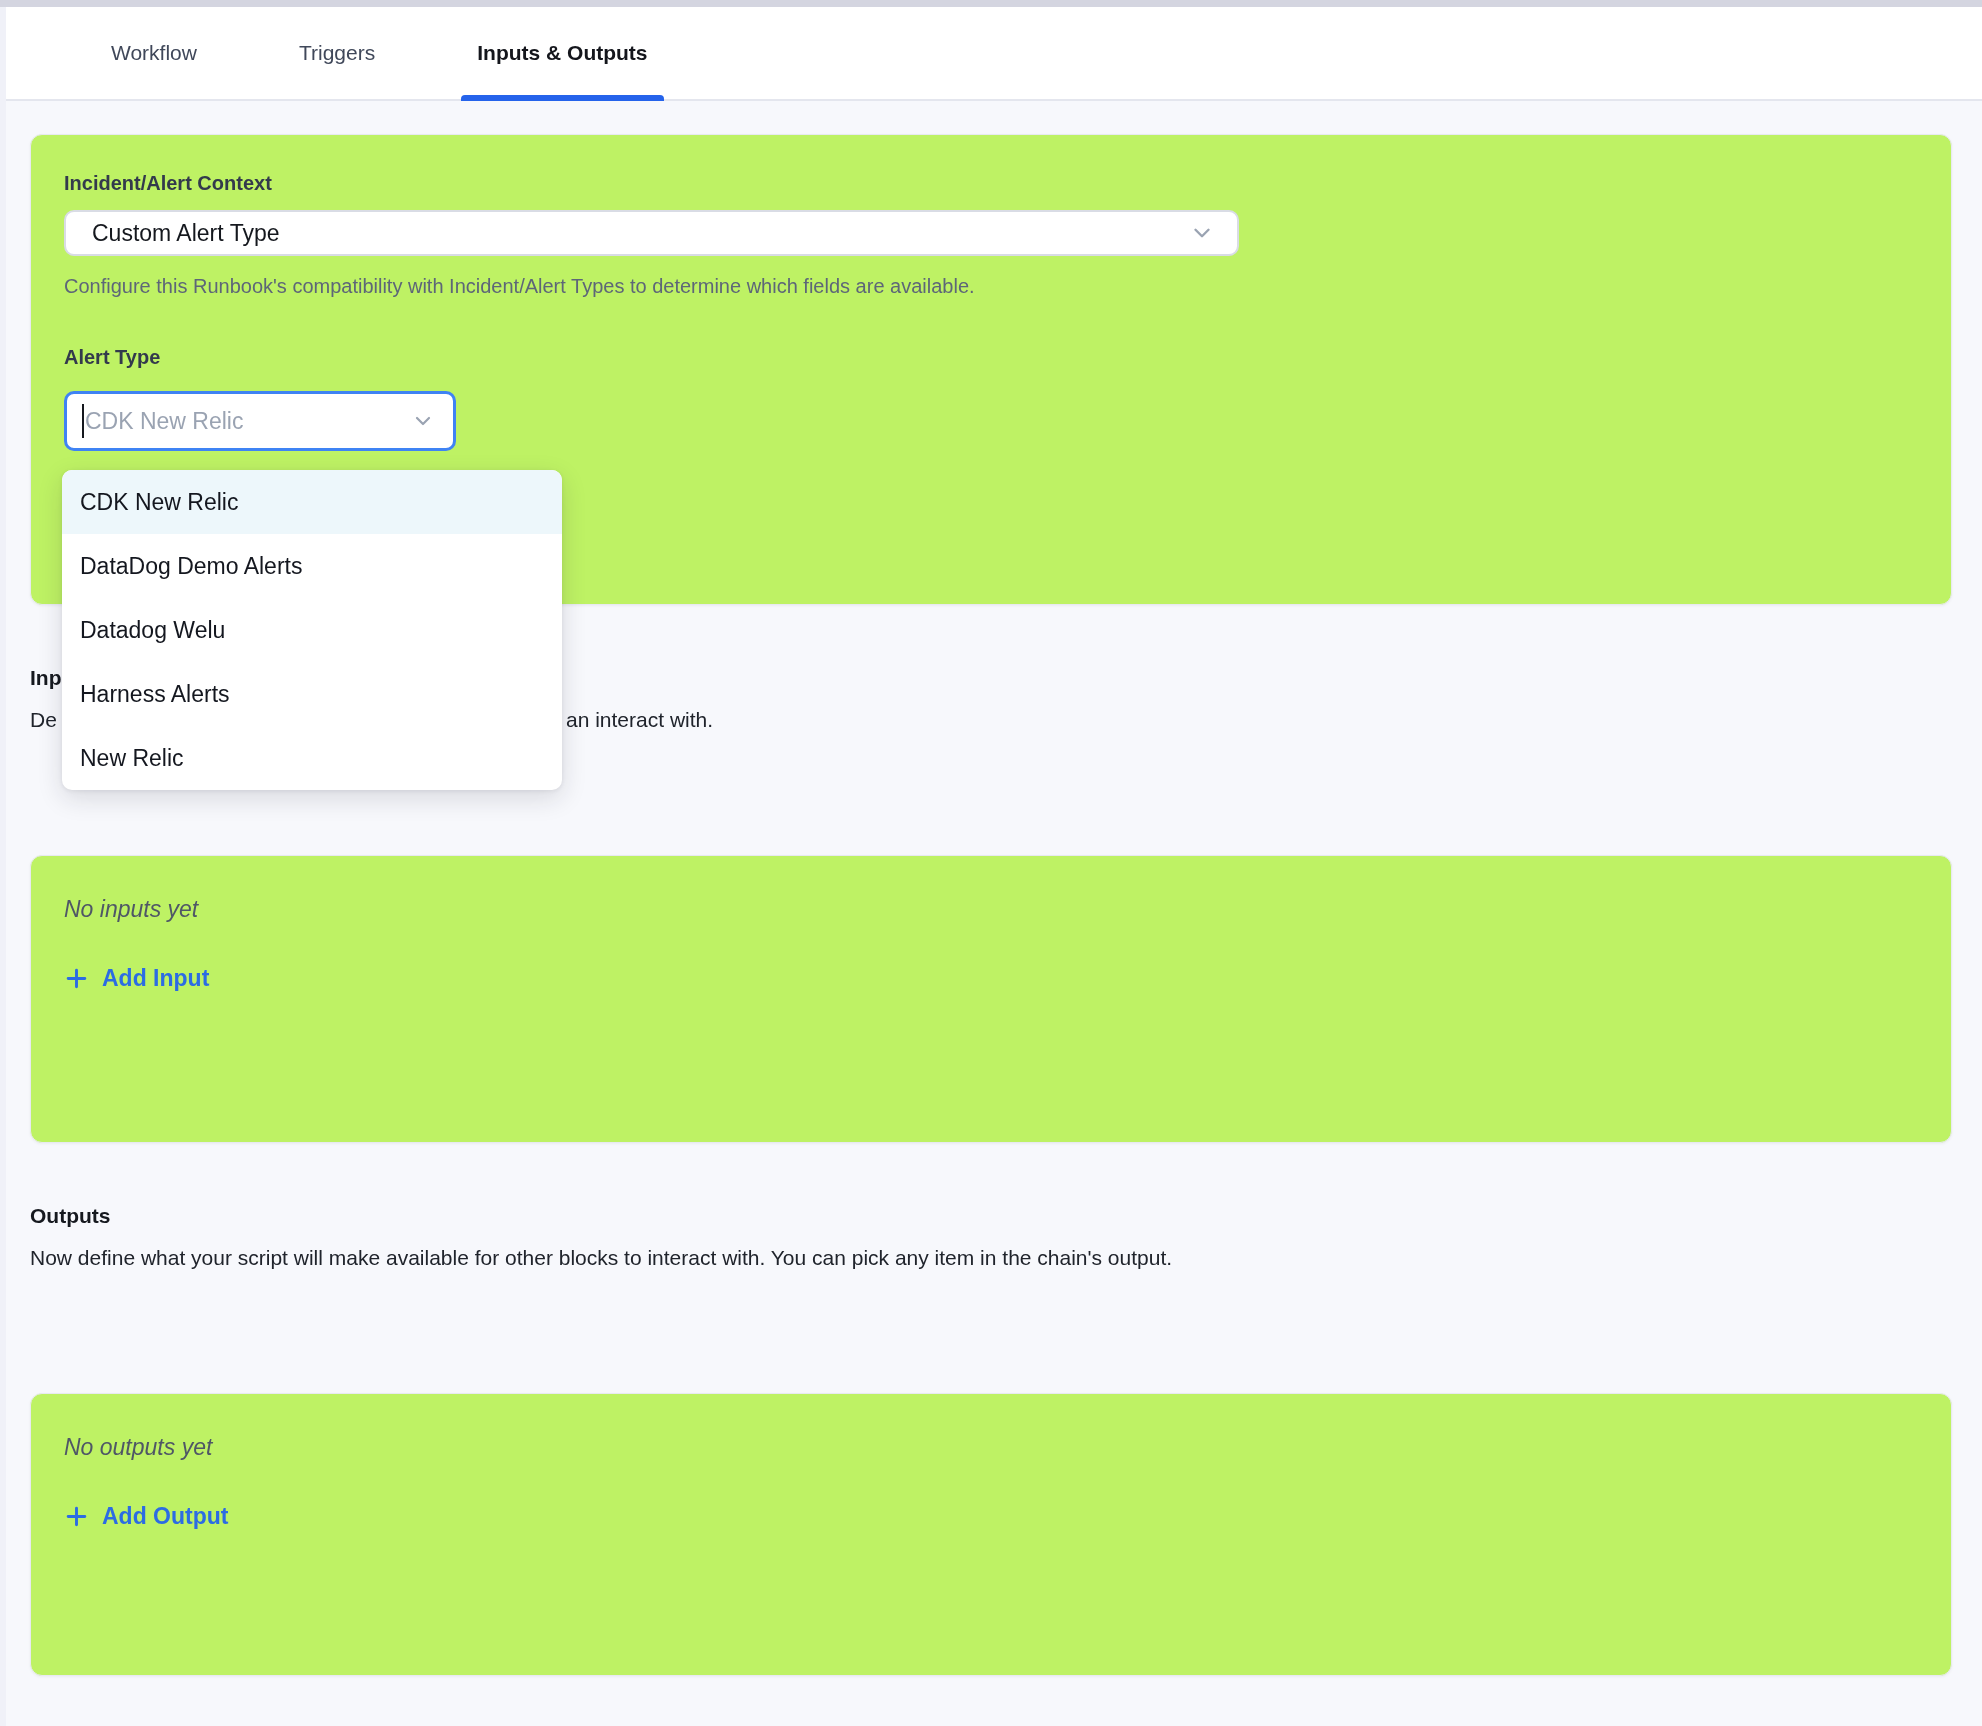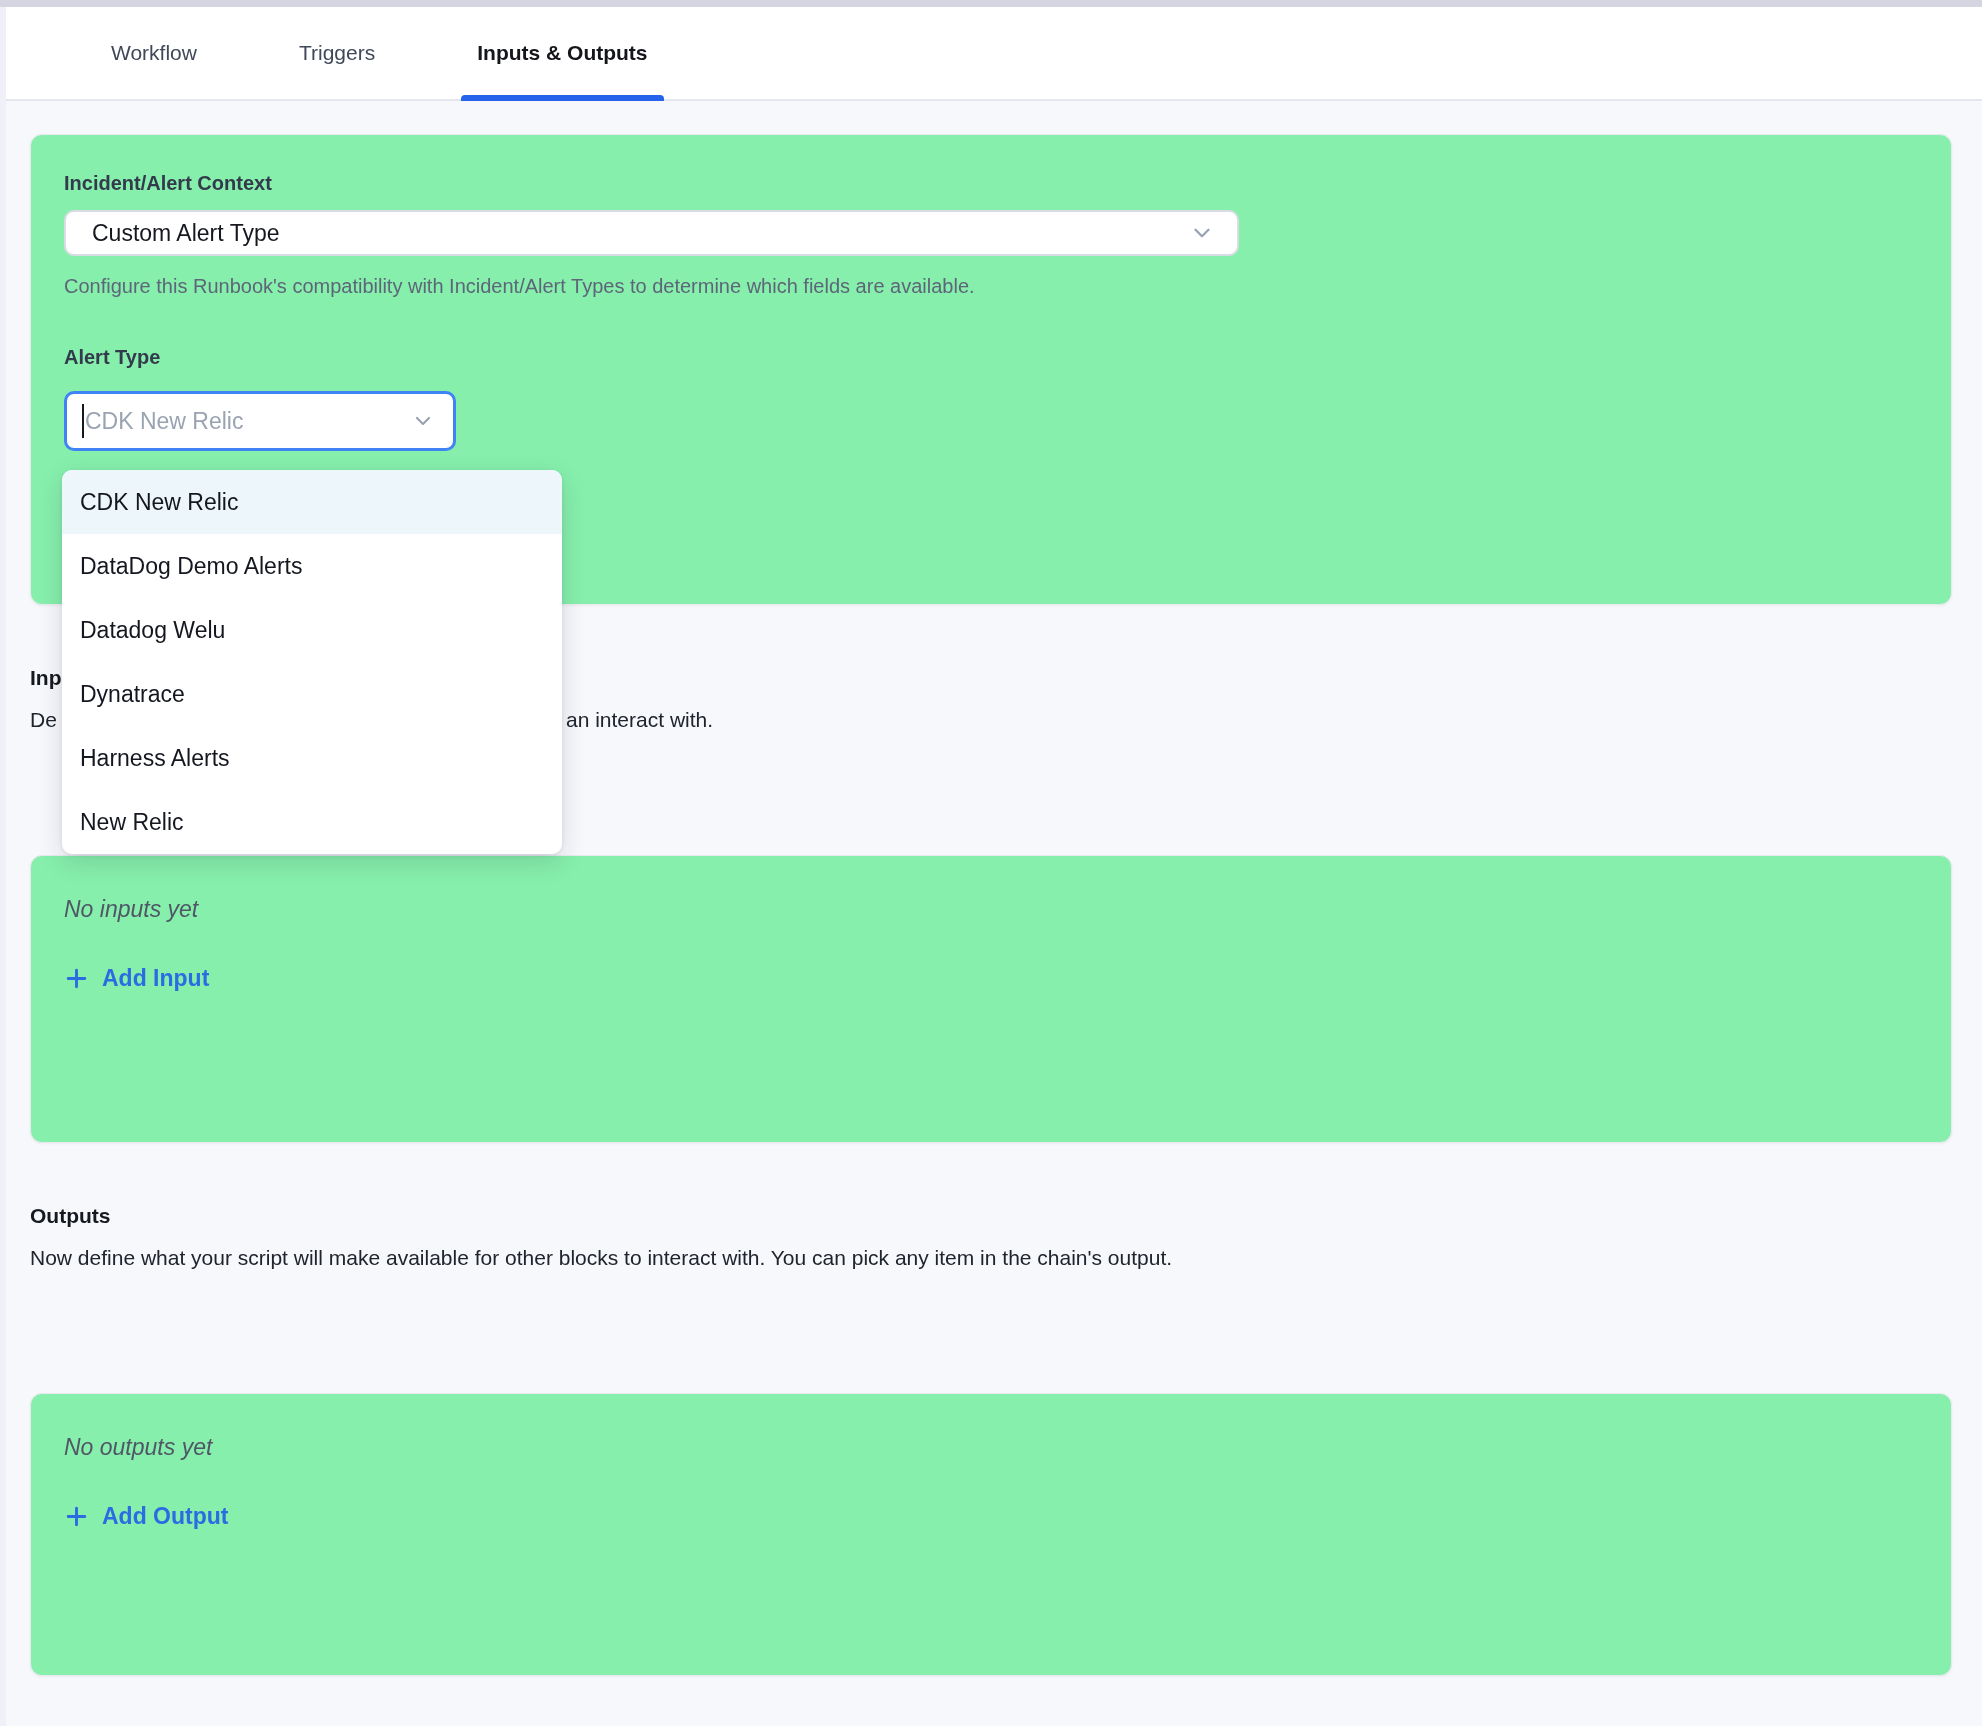--- a/index.html
+++ b/index.html
@@ -21,21 +21,21 @@
     font-size:21px;color:#40485a;cursor:pointer;white-space:nowrap;
   }
   .tab.active{color:#14161c;font-weight:700;}
   .tab.active::after{
     content:"";position:absolute;left:20px;right:20px;bottom:-2px;height:6px;
     background:var(--underline,#2563eb);border-radius:4px 4px 0 0;
   }
 
   main{padding:0 30px;position:relative;}
   .card{
-    background:#86efac;border:1px solid #e8eaf0;border-radius:12px;
+    background:#bef264;border:1px solid #e8eaf0;border-radius:12px;
     box-shadow:0 1px 3px rgba(23,25,35,0.05);box-sizing:border-box;
   }
   .card1{margin-top:33px;padding:36px 33px 153px;}
 
   .field-label{display:block;font-size:20px;font-weight:700;color:#333a4c;line-height:24px;}
   .select{
     margin-top:15px;width:1175px;height:46px;border:2px solid #d9dce5;border-radius:10px;
     background:#fff;display:flex;align-items:center;padding:0 22px 0 26px;
     font-size:23px;color:#15181e;box-sizing:border-box;cursor:pointer;
   }
@@ -144,16 +144,15 @@
       <span>Add Output</span>
     </div>
   </section>
 
 </main>
 
 <div class="menu">
   <div class="opt hl">CDK New Relic</div>
   <div class="opt">DataDog Demo Alerts</div>
   <div class="opt">Datadog Welu</div>
-  <div class="opt">Dynatrace</div>
   <div class="opt">Harness Alerts</div>
   <div class="opt">New Relic</div>
 </div>
 
 </body></html>

